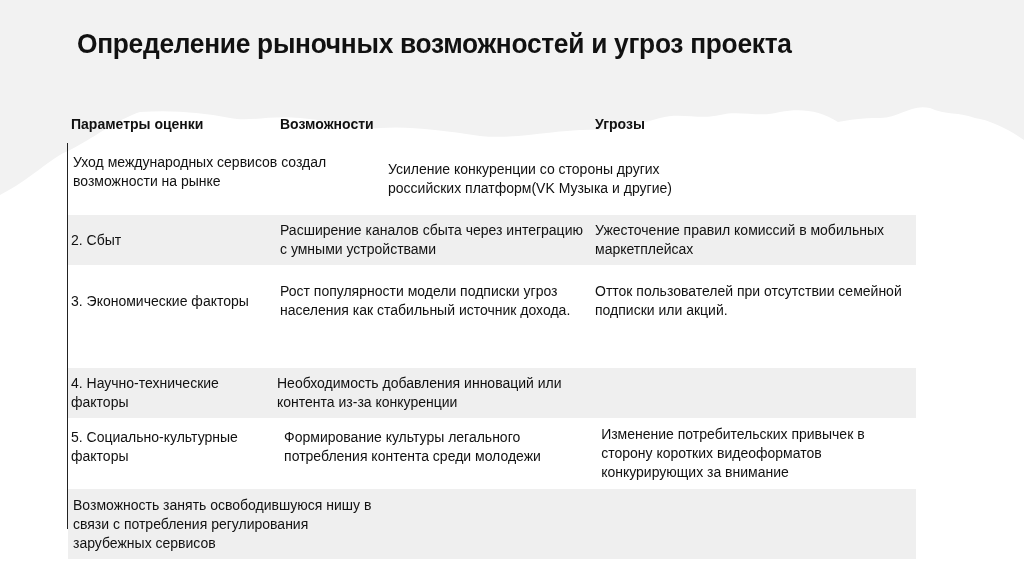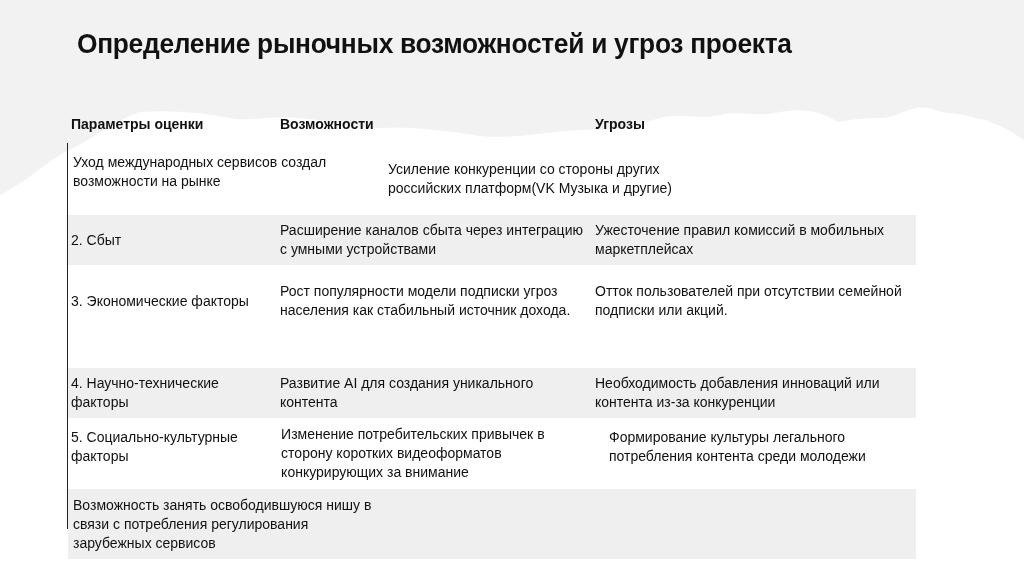--- a/index.html
+++ b/index.html
@@ -47,26 +47,25 @@
   </div>
 
   <div class="row" style="height:72px;">
     <div class="cell c1">3. Экономические факторы</div>
     <div class="cell c2">Рост популярности модели подписки угроз населения как стабильный источник дохода.</div>
     <div class="cell c3">Отток пользователей при отсутствии семейной подписки или акций.</div>
   </div>
 
   <div class="row shaded" style="height:50px;margin-top:31px;">
     <div class="cell c1">4. Научно-технические факторы</div>
-    <div class="cell c2">Развитие AI для создания уникального контента</div>
     <div class="cell c3">Необходимость добавления инноваций или контента из-за конкуренции</div>
   </div>
 
   <div class="row" style="height:71px;gap:8px;">
     <div class="cell c1" style="margin-top:-14px;">5. Социально-культурные факторы</div>
+    <div class="cell c2" style="margin-top:-14px;">Формирование культуры легального потребления контента среди молодежи</div>
     <div class="cell c3">Изменение потребительских привычек в сторону коротких видеоформатов конкурирующих за внимание</div>
-    <div class="cell c2" style="margin-top:-14px;">Формирование культуры легального потребления контента среди молодежи</div>
   </div>
 
   <div class="row shaded" style="height:70px;">
     <div class="cell c2">Возможность занять освободившуюся нишу в связи с потребления регулирования зарубежных сервисов</div>
   </div>
 </div>
 
 </body></html>

